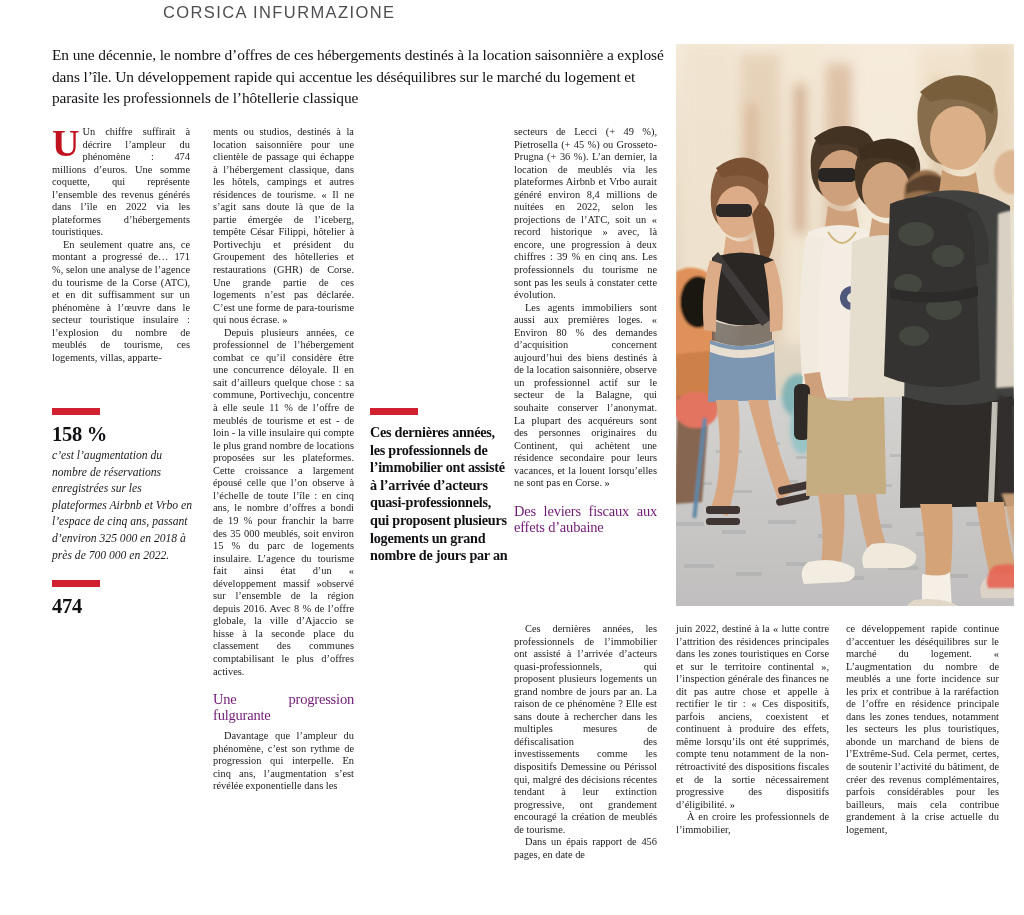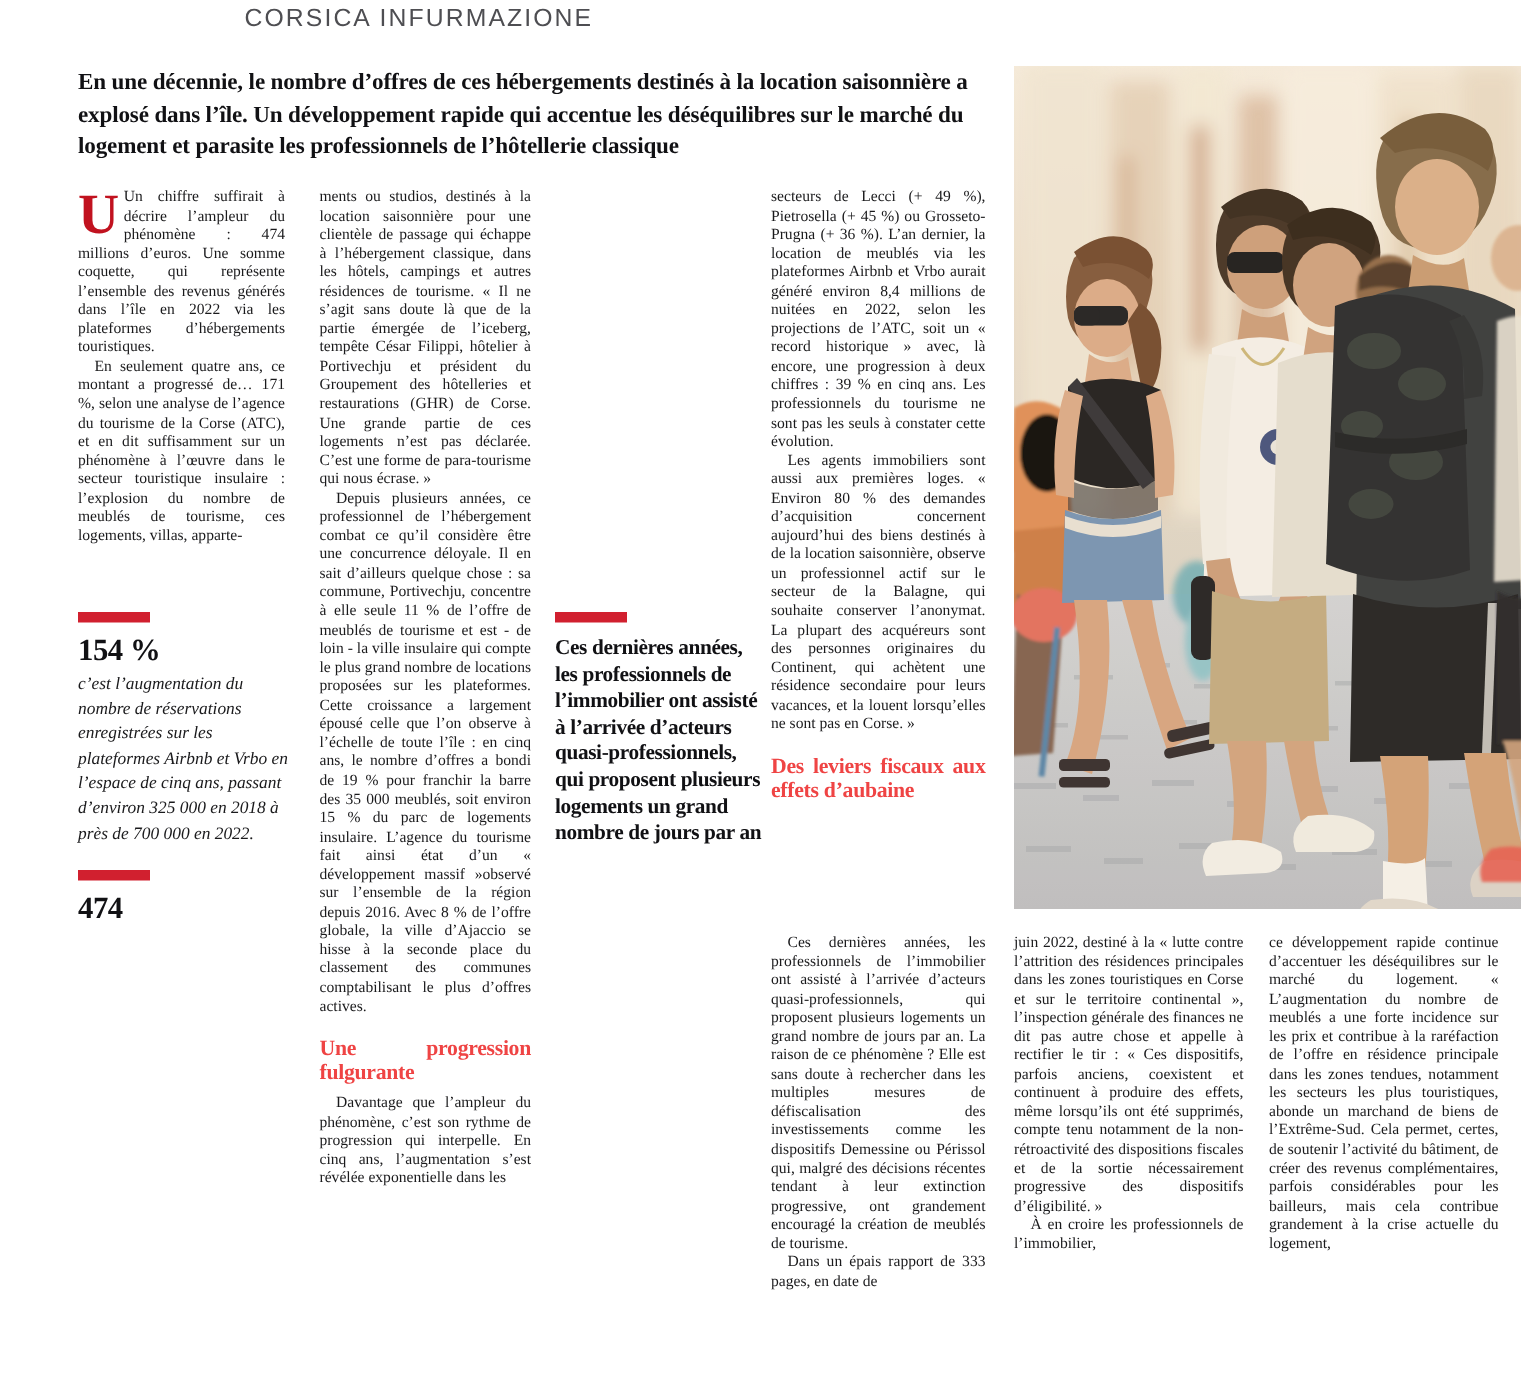--- a/index.html
+++ b/index.html
@@ -22,21 +22,21 @@
     font-family:"Liberation Sans", sans-serif;
     font-size:16.5px;letter-spacing:1.4px;
     color:#4e4e52;font-weight:400;
   }
 
   
   .standfirst{
     position:absolute;left:52px;top:44px;width:614px;
     font-family:"Liberation Serif", serif;
     font-size:15.4px;line-height:21.5px;
-    font-weight:700;color:#111114;
+    font-weight:400;color:#111114;
     letter-spacing:-0.1px;
   }
 
   
   .photo{
     position:absolute;left:676px;top:44px;width:338px;height:562px;
     overflow:hidden;background:#e9e2d6;
   }
   .photo svg{display:block;width:338px;height:562px;}
 
@@ -55,22 +55,22 @@
   .col p.noind{text-indent:0;}
   .col p + p{margin-top:0;}
   .q{}
 
   .c1{left:52px;top:126px;width:138px;}
   .c2{left:213px;top:126px;width:141px;}
 
   
   .subhead{
     font-family:"Liberation Serif", serif;
-    font-weight:700;font-size:14.5px;line-height:16px;
-    margin:13px 0 7px 0;text-indent:0;color:#ef4444;
+    font-weight:400;font-size:14.5px;line-height:16px;
+    margin:13px 0 7px 0;text-indent:0;color:#701a75;
     letter-spacing:-0.2px;
   }
 
   
   .figures{position:absolute;left:52px;top:408px;width:142px;}
   .fig{margin-bottom:16px;}
   .fig-rule{width:48px;height:7px;background:#d1202f;margin-bottom:8px;}
   .fig-num{
     font-family:"Liberation Serif", serif;
     font-weight:700;font-size:20.5px;line-height:22px;
@@ -328,21 +328,21 @@
 
   <div class="col c1">
     <p class="noind"><span style="float:left;font-size:38px;line-height:30px;font-weight:700;color:#c1121f;padding:2px 3px 0 0;font-family:'Liberation Serif',serif;">U</span><span>Un chiffre suffirait à décrire l’ampleur du phénomène : 474 millions d’euros. Une somme coquette, qui représente l’ensemble des revenus générés dans l’île en 2022 via les plateformes d’hébergements touristiques.</span></p>
     <p>En seulement quatre ans, ce montant a progressé de… 171 %, selon une analyse de l’agence du tourisme de la Corse (ATC), et en dit suffisamment sur un phénomène à l’œuvre dans le secteur touristique insulaire : l’explosion du nombre de meublés de tourisme, ces logements, villas, apparte-</p>
   </div>
 
   <div class="figures">
 
     <div class="fig">
       <div class="fig-rule"></div>
-      <div class="fig-num">154 %</div>
+      <div class="fig-num">158 %</div>
       <div class="fig-desc">c’est l’augmentation du nombre de réservations enregistrées sur les plateformes Airbnb et Vrbo en l’espace de cinq ans, passant d’environ 325 000 en 2018 à près de 700 000 en 2022.</div>
     </div>
 
     <div class="fig">
       <div class="fig-rule"></div>
       <div class="fig-num">474</div>
     </div>
 
 
   </div>
@@ -360,21 +360,21 @@
   </div>
 
   <div class="col c4u">
     <p class="noind">secteurs de Lecci (+ 49 %), Pietrosella (+ 45 %) ou Grosseto-Prugna (+ 36 %). L’an dernier, la location de meublés via les plateformes Airbnb et Vrbo aurait généré environ 8,4 millions de nuitées en 2022, selon les projections de l’ATC, soit un « record historique » avec, là encore, une progression à deux chiffres : 39 % en cinq ans. Les professionnels du tourisme ne sont pas les seuls à constater cette évolution.</p>
     <p><span>Les agents immobiliers sont aussi aux premières loges. </span><span class="q">« Environ 80 % des demandes d’acquisition concernent aujourd’hui des biens destinés à de la location saisonnière,</span><span> observe un professionnel actif sur le secteur de la Balagne, qui souhaite conserver l’anonymat. </span><span class="q">La plupart des acquéreurs sont des personnes originaires du Continent, qui achètent une résidence secondaire pour leurs vacances, et la louent lorsqu’elles ne sont pas en Corse. »</span></p>
     <div class="subhead">Des leviers fiscaux aux effets d’aubaine</div>
   </div>
 
   <div class="cb cb1">
     <p>Ces dernières années, les professionnels de l’immobilier ont assisté à l’arrivée d’acteurs quasi-professionnels, qui proposent plusieurs logements un grand nombre de jours par an. La raison de ce phénomène ? Elle est sans doute à rechercher dans les multiples mesures de défiscalisation des investissements comme les dispositifs Demessine ou Périssol qui, malgré des décisions récentes tendant à leur extinction progressive, ont grandement encouragé la création de meublés de tourisme.</p>
-    <p>Dans un épais rapport de 333 pages, en date de</p>
+    <p>Dans un épais rapport de 456 pages, en date de</p>
   </div>
 
   <div class="cb cb2">
     <p class="noind"><span>juin 2022, destiné à la </span><span class="q">« lutte contre l’attrition des résidences principales dans les zones touristiques en Corse et sur le territoire continental »</span><span>, l’inspection générale des finances ne dit pas autre chose et appelle à rectifier le tir : </span><span class="q">« Ces dispositifs, parfois anciens, coexistent et continuent à produire des effets, même lorsqu’ils ont été supprimés, compte tenu notamment de la non-rétroactivité des dispositions fiscales et de la sortie nécessairement progressive des dispositifs d’éligibilité. »</span></p>
     <p>À en croire les professionnels de l’immobilier,</p>
   </div>
 
   <div class="cb cb3">
     <p class="noind"><span>ce développement rapide continue d’accentuer les déséquilibres sur le marché du logement. </span><span class="q">« L’augmentation du nombre de meublés a une forte incidence sur les prix et contribue à la raréfaction de l’offre en résidence principale dans les zones tendues, notamment les secteurs les plus touristiques,</span><span> abonde un marchand de biens de l’Extrême-Sud. </span><span class="q">Cela permet, certes, de soutenir l’activité du bâtiment, de créer des revenus complémentaires, parfois considérables pour les bailleurs, mais cela contribue grandement à la crise actuelle du logement,</span></p>
   </div>

